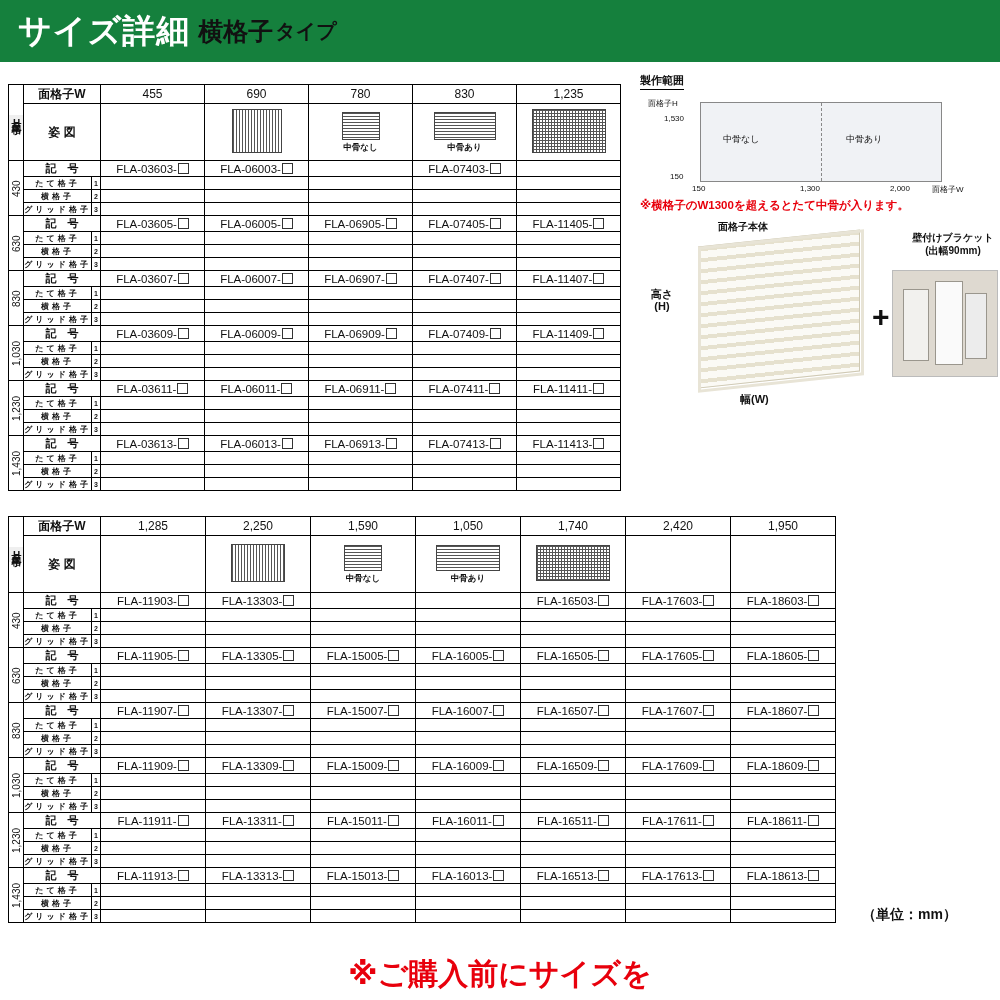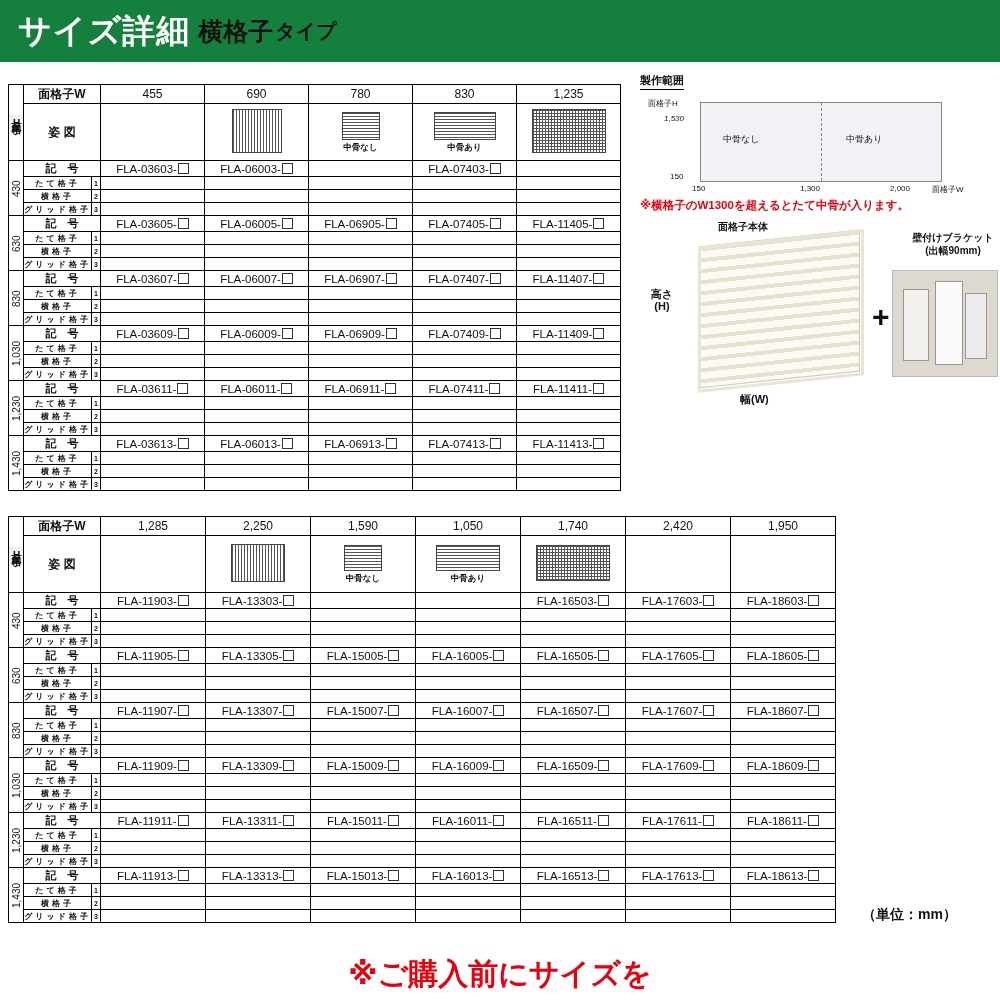--- a/index.html
+++ b/index.html
@@ -399,21 +399,21 @@
           <td style="height:12px;"></td>
         </tr>
       </tbody>
     </table>
 </div>
 
 <div class="rightpanel">
   <div class="rp-title">製作範囲</div>
 
   <div class="axis-lab" style="left:8px;top:28px;">面格子H</div>
-  <div class="axis-lab" style="left:24px;top:44px;font-style:italic;">1,530</div>
+  <div class="axis-lab" style="left:24px;top:44px;">1,530</div>
   <div class="axis-lab" style="left:30px;top:102px;">150</div>
 
   <div class="rangebox">
     <div class="divider"></div>
     <span style="left:22px;">中骨なし</span>
     <span style="left:145px;">中骨あり</span>
   </div>
 
   <div class="axis-lab" style="left:52px;top:114px;">150</div>
   <div class="axis-lab" style="left:160px;top:114px;">1,300</div>

